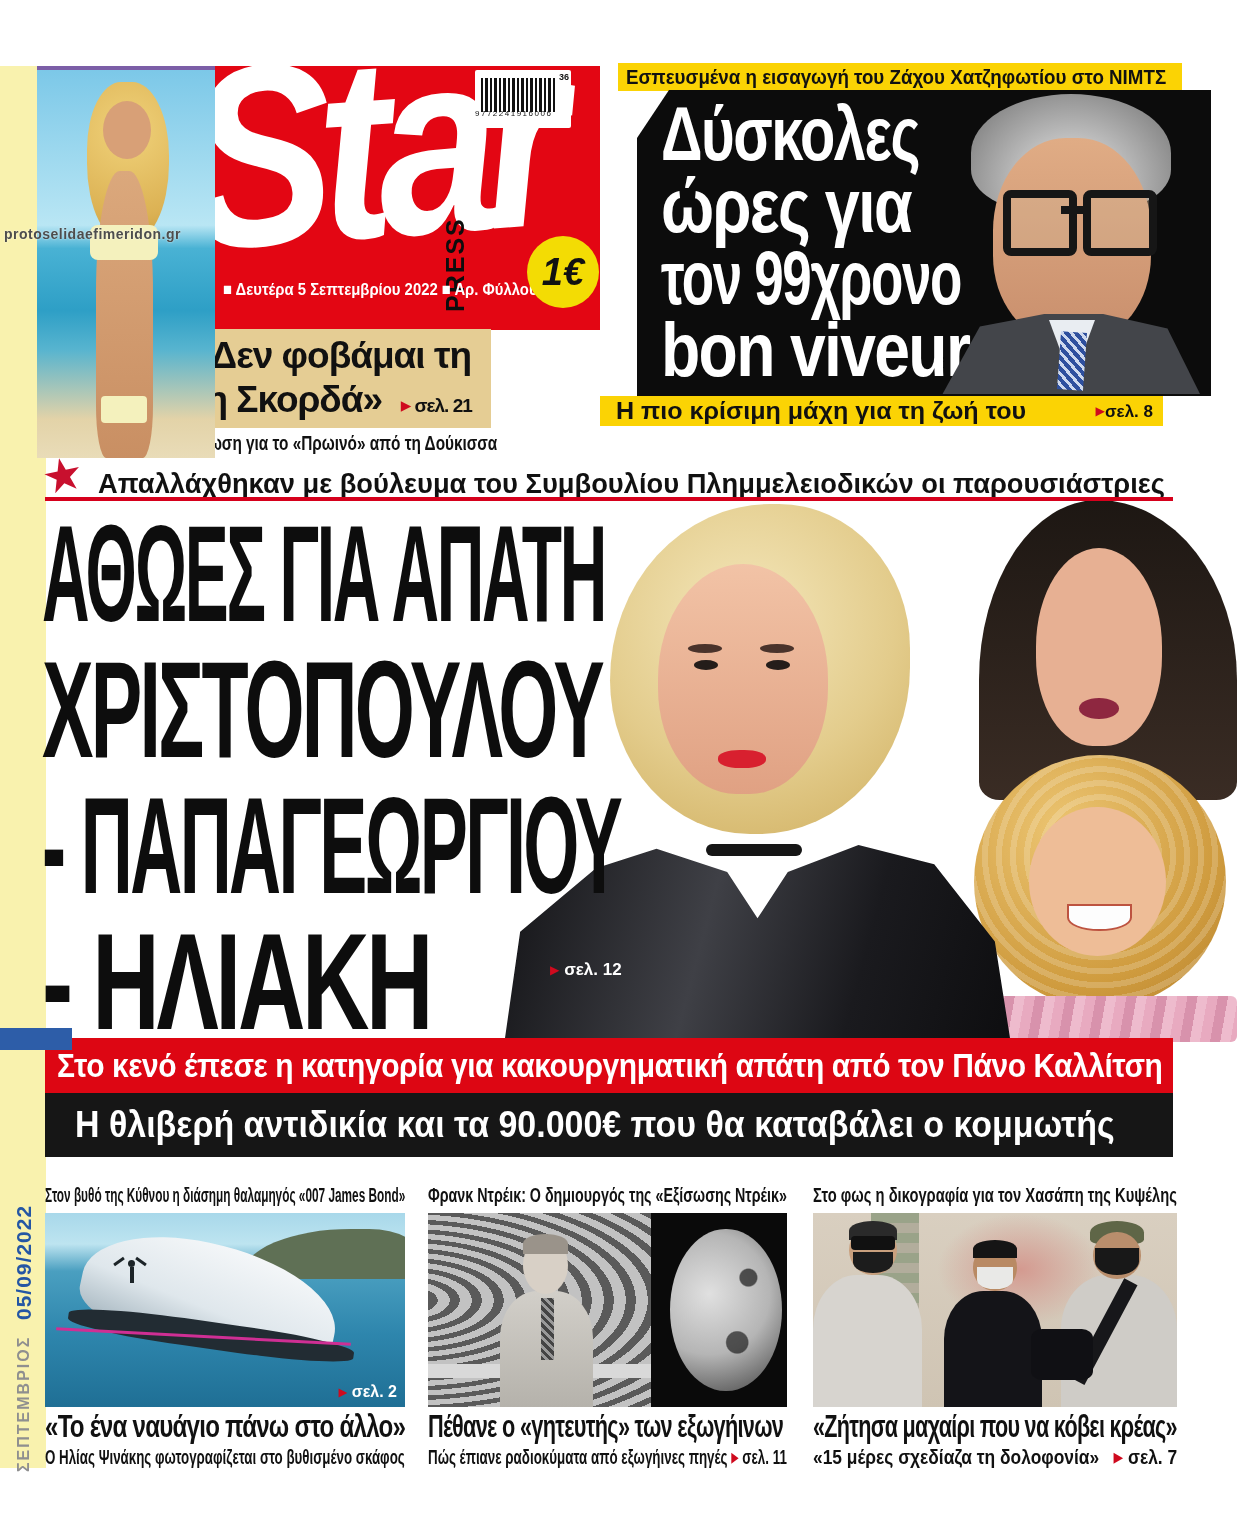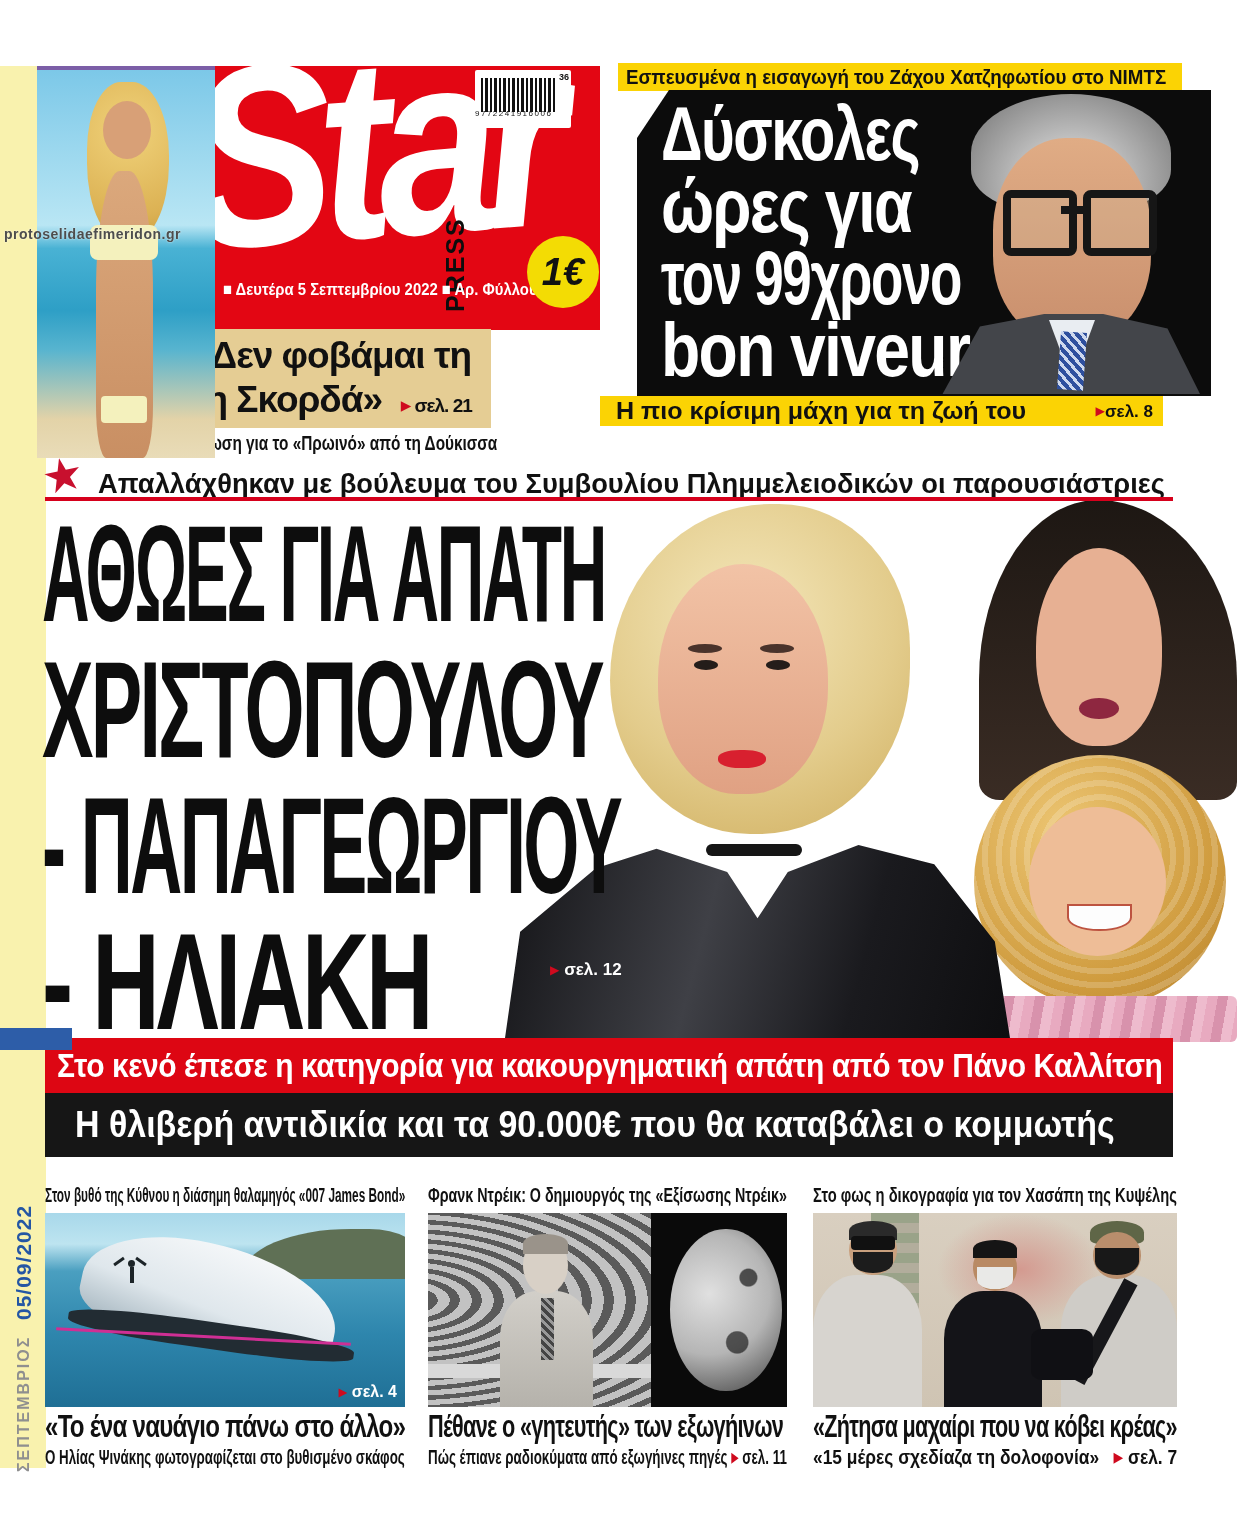--- a/index.html
+++ b/index.html
@@ -282,21 +282,21 @@
   <div class="abs kick c1 w1"><span class="fit" style="transform-origin: left top; transform: scaleX(0.606061);">Στον βυθό της Κύθνου η διάσημη θαλαμηγός «007 James Bond»</span></div>
   <div class="abs bphoto yacht c1 w1">
     <div class="abs y-hill"></div>
     <div class="abs y-hull"></div>
     <div class="abs y-keel"></div>
     <div class="abs y-boom"></div>
     <div class="abs y-head"></div>
     <div class="abs y-body"></div>
     <div class="abs y-arm1"></div>
     <div class="abs y-arm2"></div>
-    <div class="y-ref"><span class="ar">▶</span> <span>σελ. 4</span></div>
+    <div class="y-ref"><span class="ar">▶</span> <span>σελ. 2</span></div>
   </div>
   <div class="abs bhead c1"><span class="fit" style="transform-origin: left top; transform: scaleX(0.779221);">«Το ένα ναυάγιο πάνω στο άλλο»</span></div>
   <div class="abs kick c2 w2"><span class="fit" style="transform-origin: left top; transform: scaleX(0.732653);">Φρανκ Ντρέικ: Ο δημιουργός της «Εξίσωσης Ντρέικ»</span></div>
 
   <div class="abs bsub c1"><span class="fit" style="transform-origin: left top; transform: scaleX(0.666667);">Ο Ηλίας Ψινάκης φωτογραφίζεται στο βυθισμένο σκάφος</span></div>
   <div class="abs bphoto drake c2 w2">
     <div class="abs d-left"></div>
     <div class="abs d-bar"></div>
     <div class="abs d-suit"></div>
     <div class="abs d-head"></div>

